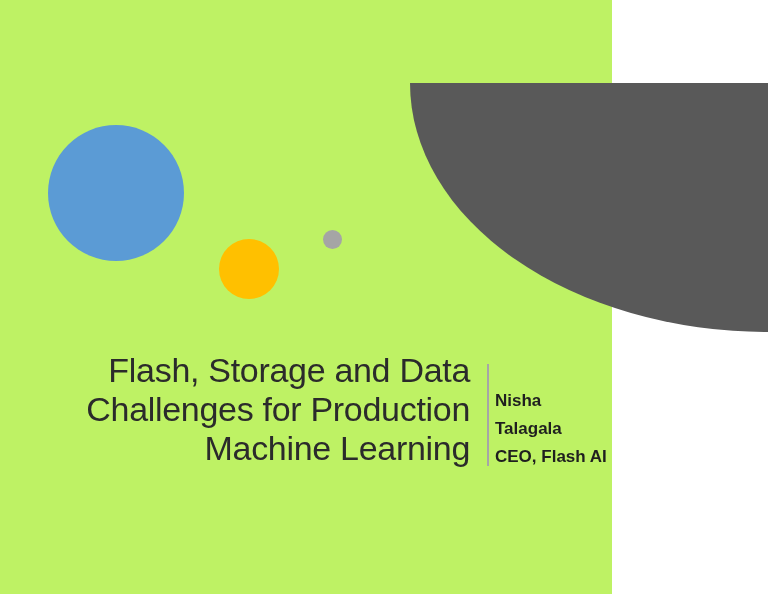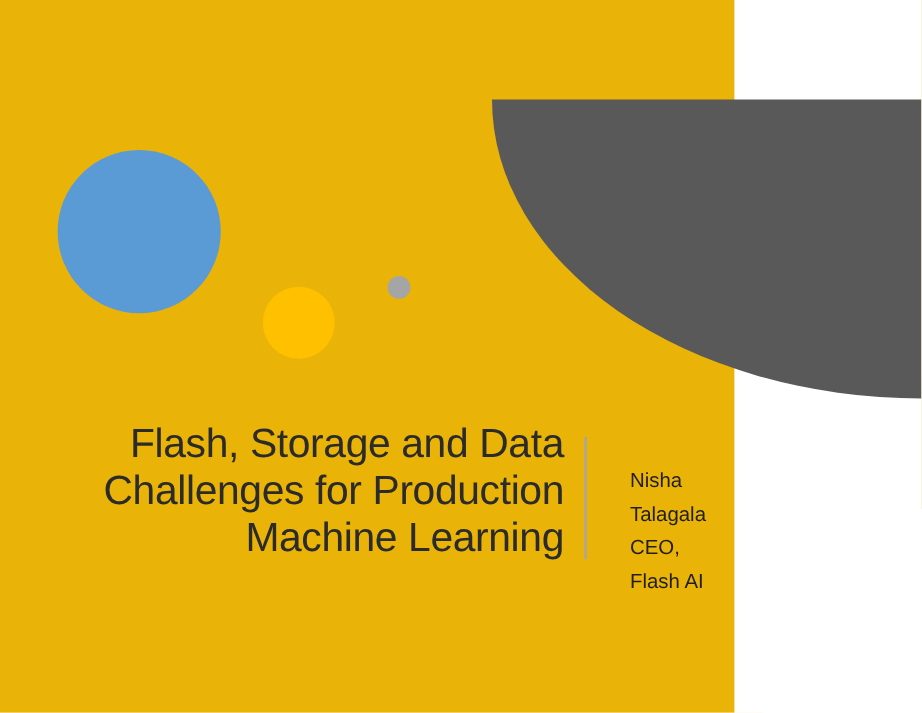--- a/index.html
+++ b/index.html
@@ -10,21 +10,21 @@
   body {
     width: 768px;
     height: 594px;
     overflow: hidden;
     font-family: "Liberation Sans", sans-serif;
   }
   .slide {
     position: relative;
     width: 612px;
     height: 594px;
-    background: #eab308;
+    background: #bef264;
   }
   .quarter-shape-svg {
     position: absolute;
     top: 0;
     left: 0;
     width: 768px;
     height: 594px;
     display: block;
   }
   .circle {
@@ -68,26 +68,26 @@
   .divider {
     position: absolute;
     left: 487px;
     top: 364px;
     width: 2px;
     height: 102px;
     background: #A6A6A6;
   }
   .speaker {
     position: absolute;
-    left: 525px;
+    left: 495px;
     top: 387px;
     color: #1F1F1F;
     font-size: 17px;
     line-height: 28px;
-    font-weight: 400;
+    font-weight: 700;
   }
 </style>
 </head>
 <body>
 
 <div class="slide">
 
   <svg class="quarter-shape-svg" viewBox="0 0 768 594" aria-hidden="true">
     <path d="M410,83 L768,83 L768,332 A358,249 0 0 1 410,83 Z" fill="#595959"></path>
   </svg>

